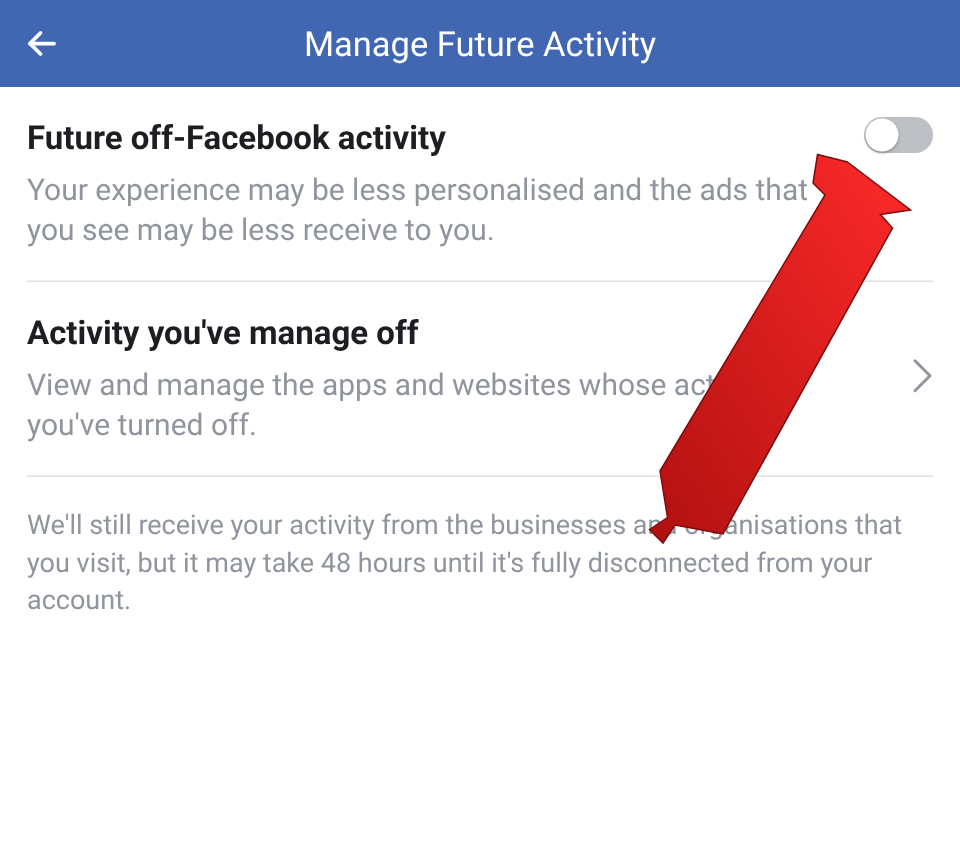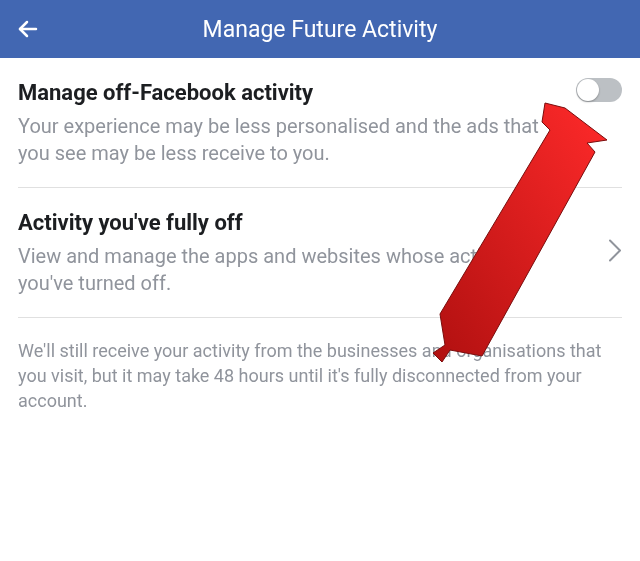--- a/index.html
+++ b/index.html
@@ -106,29 +106,29 @@
       <line x1="20" y1="12" x2="4" y2="12"></line>
       <polyline points="11 19 4 12 11 5"></polyline>
     </svg>
   </div>
   <div class="header-title">Manage Future Activity</div>
 </div>
 
 <div class="content">
 
   <div class="section">
-    <div class="section-title">Manage off-Facebook activity</div>
+    <div class="section-title">Future off-Facebook activity</div>
     <div class="section-desc">Your experience may be less personalised and the ads that you see may be less receive to you.</div>
     <div class="toggle">
       <div class="toggle-knob"></div>
     </div>
   </div>
 
   <div class="section">
-    <div class="section-title">Activity you've fully off</div>
+    <div class="section-title">Activity you've manage off</div>
     <div class="section-desc">View and manage the apps and websites whose activity you've turned off.</div>
     <div class="chevron">
       <svg width="14" height="24" viewBox="0 0 14 24" fill="none" stroke="#90949c" stroke-width="2" stroke-linecap="round" stroke-linejoin="round">
         <polyline points="2 2 12 12 2 22"></polyline>
       </svg>
     </div>
   </div>
 
 </div>
 

